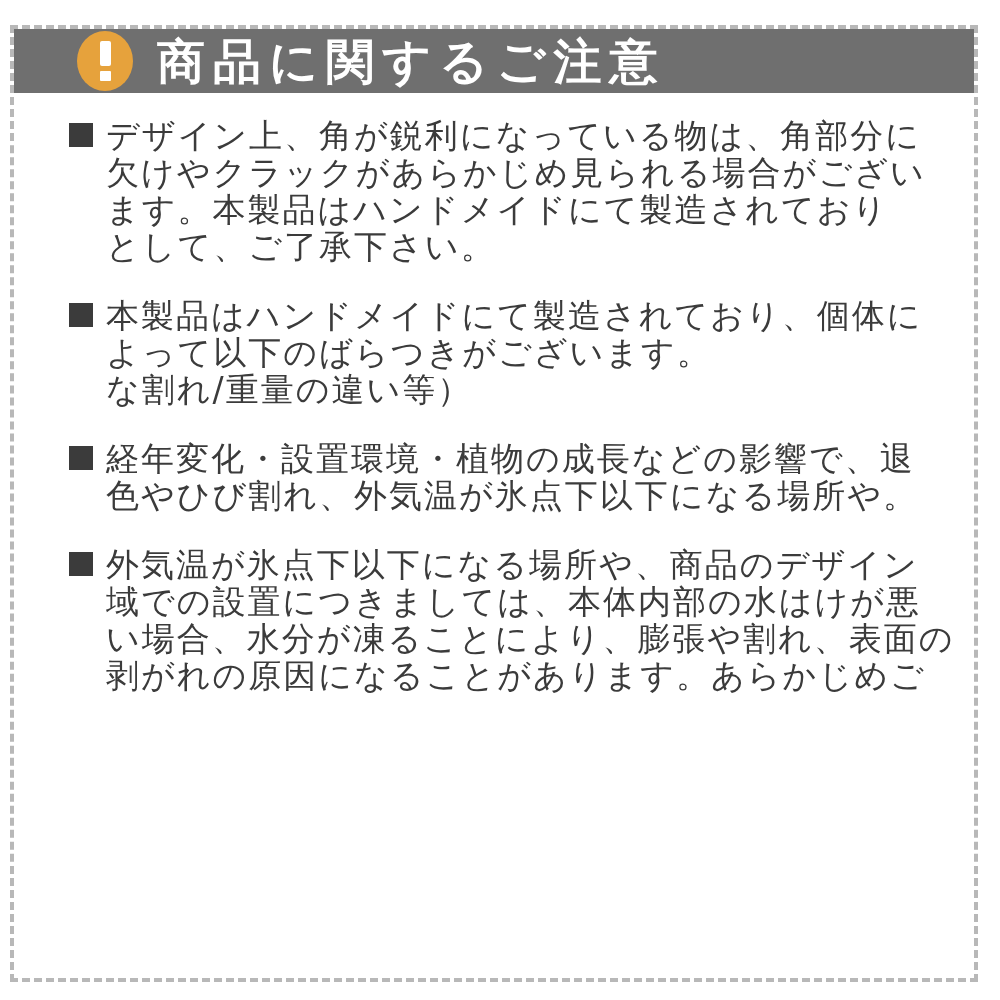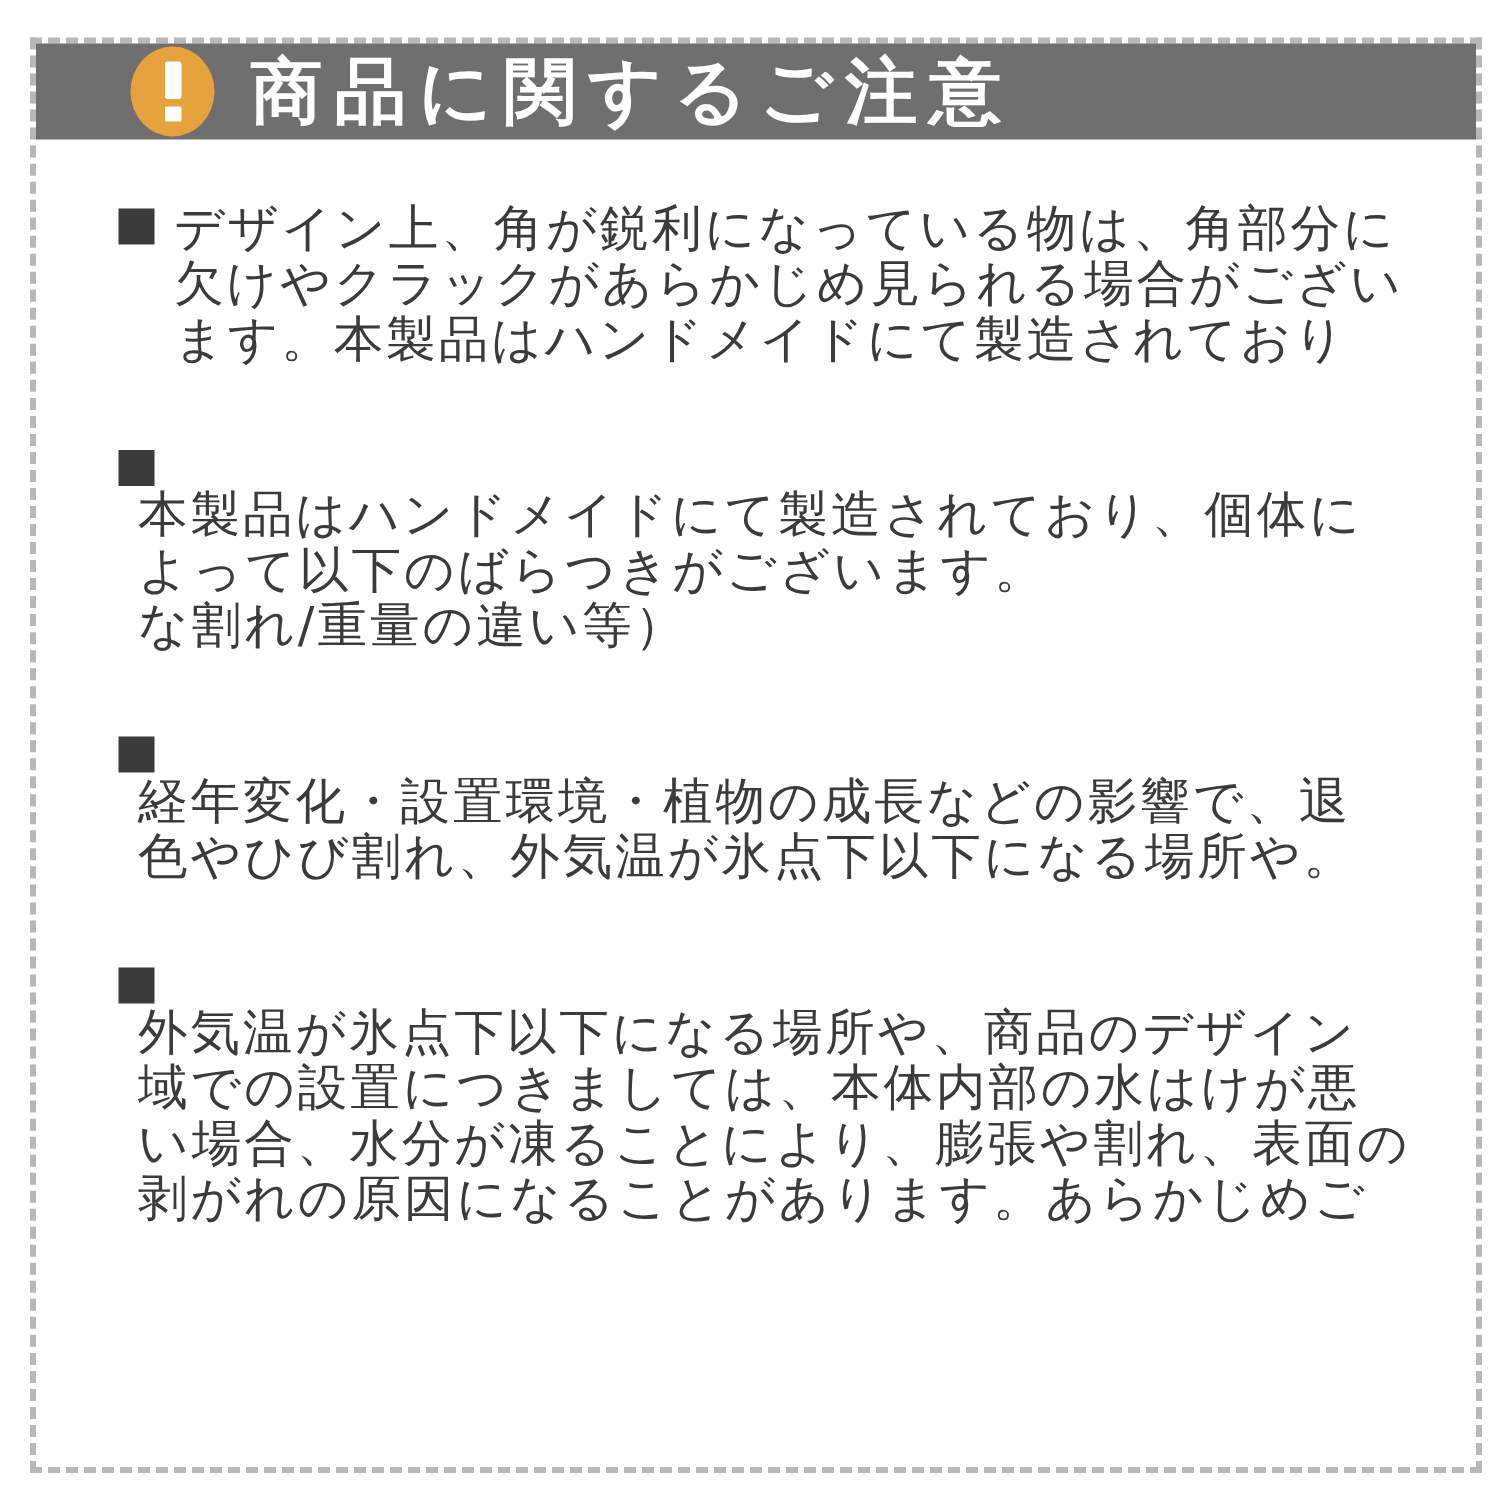--- a/index.html
+++ b/index.html
@@ -11,21 +11,21 @@
   }
   .page {
     position: relative;
     width: 1000px;
     height: 1000px;
     background: #ffffff;
     overflow: hidden;
   }
   .notice-box {
     position: absolute;
-    left: 20px;
+    left: 10px;
     top: 25px;
     width: 968px;
     height: 957px;
     border: 4px dashed #b8b8b8;
   }
   .header-bar {
     height: 64px;
     width: 100%;
     background: #6f6f6f;
     display: flex;
@@ -59,29 +59,28 @@
   .title {
     margin: 0 0 0 24px;
     font-size: 48px;
     line-height: 1;
     font-weight: bold;
     color: #ffffff;
     letter-spacing: 8px;
     white-space: nowrap;
   }
   .content {
-    padding: 40px 40px 0 55px;
+    padding: 24px 40px 0 55px;
   }
   .notice-item {
     display: flex;
     align-items: flex-start;
   }
   .notice-item + .notice-item {
-    margin-top: 50px;
-    flex-direction: column;
+    margin-top: 32px;
   }
   .square-bullet {
     width: 24px;
     height: 24px;
     background: #3b3b3b;
     flex: none;
     margin-top: 6px;
   }
   .notice-text {
     margin-left: 13px;
@@ -111,20 +110,21 @@
     </div>
 
     <div class="content">
 
       <div class="notice-item">
         <span class="square-bullet"></span>
         <div class="notice-text">
           <span class="notice-line">デザイン上、角が鋭利になっている物は、角部分に</span>
           <span class="notice-line">欠けやクラックがあらかじめ見られる場合がござい</span>
           <span class="notice-line">ます。本製品はハンドメイドにて製造されており</span>
+          <span class="notice-line">として、ご了承下さい。</span>
         </div>
       </div>
 
       <div class="notice-item">
         <span class="square-bullet"></span>
         <div class="notice-text">
           <span class="notice-line">本製品はハンドメイドにて製造されており、個体に</span>
           <span class="notice-line">よって以下のばらつきがございます。</span>
           <span class="notice-line">な割れ/重量の違い等）</span>
         </div>

